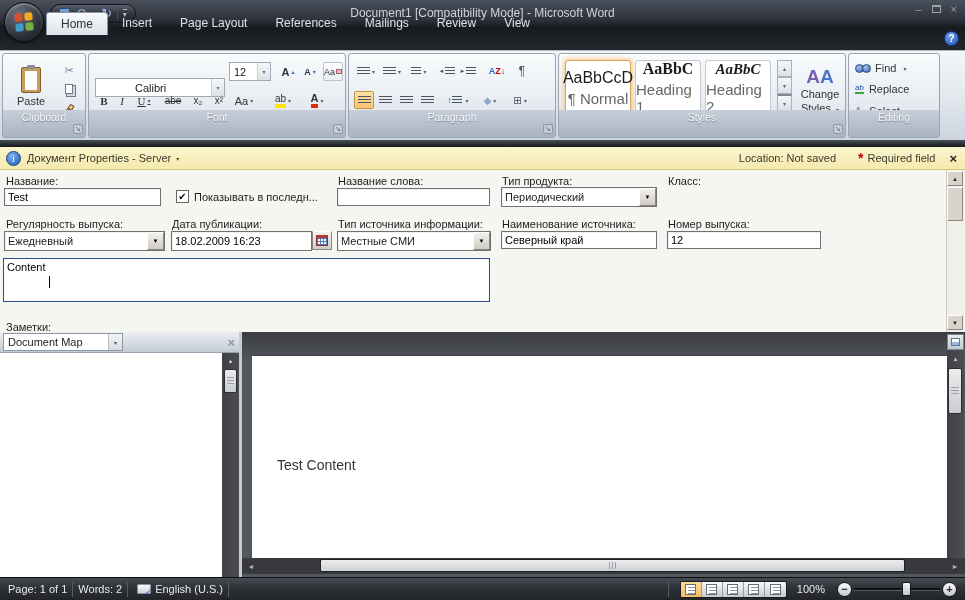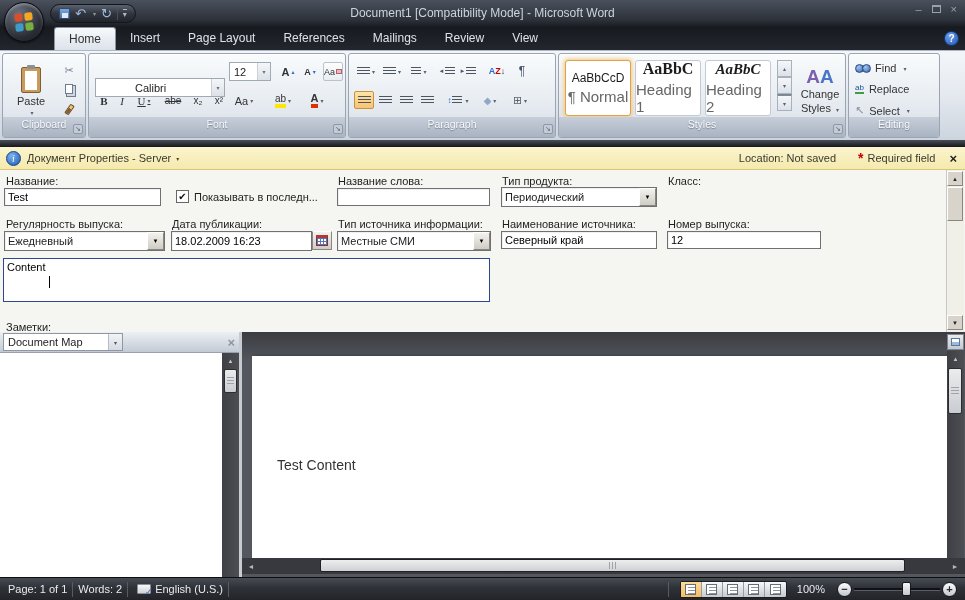--- a/index.html
+++ b/index.html
@@ -30,21 +30,21 @@
     border:1px solid #14161a; display:flex; align-items:center; gap:5px;
   }
   .qat .glyph { color:#9db8dd; font-size:13px; line-height:1; }
   .floppy { width:11px; height:11px; background:linear-gradient(#7ea7d8,#4a72a8); border:1px solid #2c4a77; position:relative; }
   .floppy:after { content:""; position:absolute; left:2px; bottom:0; width:6px; height:5px; background:#dfe8f4; }
   .qat-caret { color:#aeb6c2; font-size:8px; border-top:1px solid #aeb6c2; padding-top:1px; line-height:1; }
   .qat-sep { width:1px; height:12px; background:#14161a; border-right:1px solid #4a5059; }
   .win-title { left:0; top:6px; width:965px; text-align:center; color:#cdd3dc; font-size:12px; }
   .win-controls { right:8px; top:3px; display:flex; gap:10px; color:#9aa1ab; font-size:11px; }
   .win-controls .restore-box { width:9px; height:8px; border:1px solid #9aa1ab; border-top-width:2px; margin-top:2px; }
-  .tabs { left:46px; top:27px; height:23px; display:flex;margin-left:8px; }
+  .tabs { left:46px; top:12px; height:23px; display:flex; }
   .tab { padding:0 14px; color:#dde2e9; font-size:12px; line-height:23px; }
   .tab.active {
     background:linear-gradient(#f8fafc,#e6ebf1 60%,#dce3eb);
     color:#333; border:1px solid #8a94a2; border-bottom:none; border-radius:3px 3px 0 0;
   }
   .help-btn {
     right:6px; top:31px; width:15px; height:15px; border-radius:50%;
     background:radial-gradient(circle at 35% 30%, #6fa0e8, #2157b8); border:1px solid #123a80;
     color:#fff; font-size:10px; font-weight:bold; text-align:center; line-height:14px;
   }
@@ -54,21 +54,21 @@
     left:0; top:50px; width:965px; height:90px;
     background:linear-gradient(#f3f6f9,#e4e9ef 50%,#ccd4de);
     border-top:1px solid #aeb8c4;
   }
   .group {
     position:absolute; top:2px; height:85px; border:1px solid #9aa4b2; border-radius:3px;
     background:linear-gradient(#f9fbfc,#e8edf2 55%,#d6dde5);
     box-shadow:inset 0 1px 0 #fff;
   }
   .group-label {
-    position:absolute; left:0; right:0; bottom:0; height:20px;
+    position:absolute; left:0; right:0; bottom:0; height:27px;
     background:linear-gradient(#c7ceda,#a9b3c1); border-radius:0 0 2px 2px;
     color:#f7f9fb; font-size:10.5px; text-align:center; line-height:15px; text-shadow:0 1px 1px rgba(60,70,90,.5);
   }
   .launcher {
     position:absolute; right:2px; bottom:3px; width:10px; height:10px; border:1px solid #8d97a5;
     border-radius:2px; background:#c3cbd6; color:#5a6472; font-size:7px; line-height:8px; text-align:center;
   }
   .rbtn {
     position:absolute; display:flex; align-items:center; justify-content:center;
     border:1px solid transparent; border-radius:2px; color:#333; font-size:11px;
@@ -83,21 +83,21 @@
   .lines.short { width:10px; }
   .paste-big { left:6px; top:6px; width:44px; height:62px; flex-direction:column; gap:2px; }
   .clipboard-ic { width:20px; height:26px; background:#c89b5a; border:1px solid #7d5f33; border-radius:2px; position:relative; }
   .clipboard-ic:before { content:""; position:absolute; left:3px; top:3px; width:12px; height:19px; background:#fff; border:1px solid #9aa. }
   .clipboard-ic:after { content:""; position:absolute; left:5px; top:-3px; width:8px; height:4px; background:#8b8f96; border-radius:1px; }
   .style-card {
     position:absolute; top:6px; width:66px; height:56px; background:#fff; border:1px solid #c3cad3; border-radius:3px;
     display:flex; flex-direction:column; align-items:center; justify-content:center; gap:4px;
   }
   .style-card.selected { border:1px solid #dfa14c; box-shadow:0 0 4px 1px #f3c87e; }
-  .style-preview { font-size:12px; color:#1c1c1c; line-height:1; }
+  .style-preview { font-size:16px; color:#1c1c1c; line-height:1; }
   .style-name { font-size:15px; color:#666; }
   .scroll-col { position:absolute; display:flex; flex-direction:column; }
   .scroll-col .sb { width:15px; height:17px; border:1px solid #a8b1bd; background:linear-gradient(#f5f7f9,#dce2e9); font-size:6px; color:#5b6470; display:flex; align-items:center; justify-content:center; }
   .chg-ic { font-size:19px; font-weight:bold; line-height:1; }
   .edit-row { position:absolute; left:6px; display:flex; align-items:center; gap:5px; font-size:11px; color:#333; }
   .binoc { width:15px; height:9px; position:relative; }
   .binoc i { position:absolute; top:0; width:9px; height:9px; border-radius:50%; background:radial-gradient(circle at 35% 30%, #a9c4ec, #3563ae); border:1px solid #234a86; }
   .binoc i:last-child { left:7px; }
   .replace-ic { font-size:8px; line-height:1; color:#1b4c9b; border-bottom:2px solid #3f9e3f; }
 

